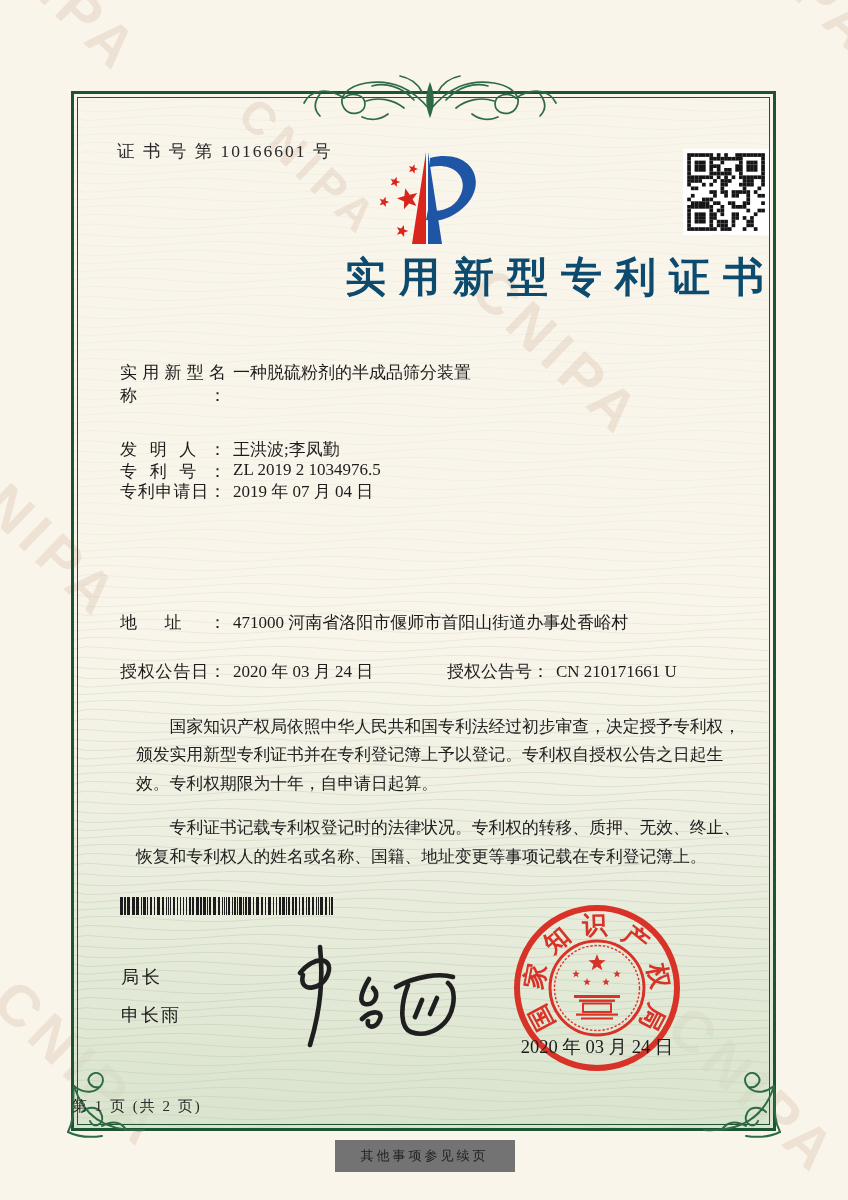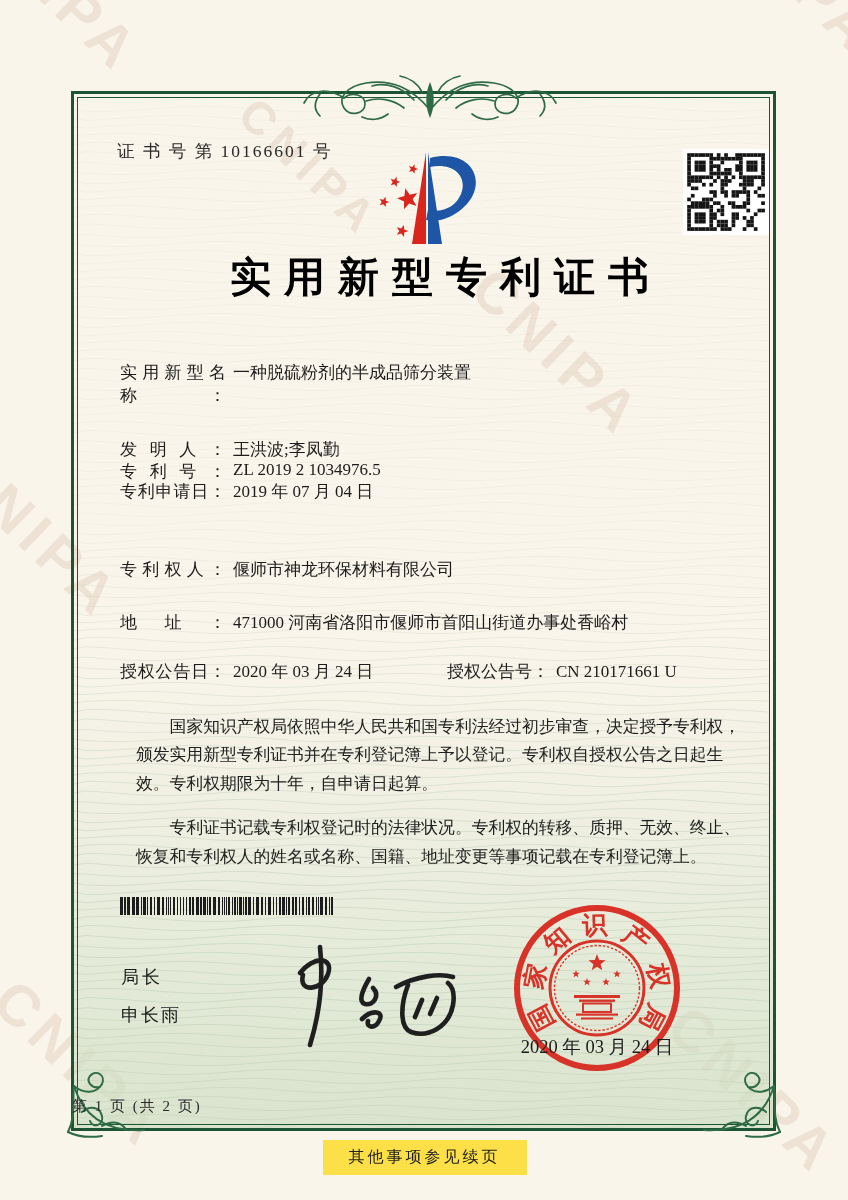--- a/index.html
+++ b/index.html
@@ -9,39 +9,39 @@
       font-size:58px;letter-spacing:7px;color:rgba(221,199,184,0.42);
       transform:rotate(44deg);white-space:nowrap;pointer-events:none;}
   .frame-outer{position:absolute;left:71px;top:91px;width:699px;height:1034px;
       border:3px solid #1d5434;}
   .frame-inner{position:absolute;left:3px;top:3px;right:3px;bottom:3px;border:1px solid #1d5434;}
   .inner-bg{position:absolute;left:74px;top:94px;width:699px;height:1034px;overflow:hidden;}
   .tint{position:absolute;left:0;top:0;width:100%;height:100%;
       background:linear-gradient(180deg, rgba(222,232,215,0) 0%, rgba(222,232,215,0) 52%,
       rgba(214,227,204,0.35) 72%, rgba(206,222,196,0.75) 100%);}
   .cert-no{position:absolute;left:117px;top:139px;font-size:17.5px;color:#2a2a2a;letter-spacing:2px;}
-  .title{position:absolute;left:87px;top:250px;width:705px;text-align:center;
-      font-size:41px;font-weight:bold;color:#000000;letter-spacing:13px;text-indent:13px;}
+  .title{position:absolute;left:72px;top:250px;width:705px;text-align:right;
+      font-size:41px;font-weight:bold;color:#0c4a6e;letter-spacing:13px;text-indent:13px;}
   .row{position:absolute;left:120px;width:640px;height:26px;font-size:17px;color:#1c1c1c;}
   .flabel{display:inline-block;width:106px;text-align:justify;text-align-last:justify;
       vertical-align:top;}
   .fvalue{margin-left:7px;}
   .pair2{position:absolute;left:327px;top:0;}
   .paras{position:absolute;left:120px;top:697px;width:638px;font-size:16.8px;
       line-height:28.4px;color:#202020;}
   .paras p{margin:16px;text-indent:2em;}
   .sig-title{position:absolute;left:121px;top:965px;font-size:18px;color:#1c1c1c;letter-spacing:3px;}
   .sig-name{position:absolute;left:121px;top:1003px;font-size:18px;color:#1c1c1c;letter-spacing:2px;}
   .seal-date{position:absolute;left:497px;top:1034px;width:200px;text-align:center;
       font-size:18.5px;color:#1b1b1b;}
   .page-num{position:absolute;left:72px;top:1097px;width:705px;text-align:left;
       font-size:15px;color:#2a2a2a;letter-spacing:2px;}
   .footer-note{position:absolute;left:72px;top:1140px;width:705px;text-align:center;}
-  .footer-note span{display:inline-block;background:#fde047;padding:7px 26px;
-      font-size:16px;color:#222;letter-spacing:3px;}
+  .footer-note span{display:inline-block;background:#737373;padding:7px 26px;
+      font-size:13px;color:#222;letter-spacing:3px;}
   svg{display:block;}
   .abs{position:absolute;}
 </style>
 </head>
 <body>
 
 <div class="page">
 
   <div class="wm" style="left:-50px;top:-46px;">CNIPA</div>
   <div class="wm" style="left:688px;top:-64px;">CNIPA</div>
@@ -463,23 +463,20 @@
   </div>
   <div class="row" style="top:410px;margin-top:28px;">
     <span class="flabel">发明人：</span><span class="fvalue">王洪波;李凤勤</span>
   </div>
   <div class="row" style="top:460px;">
     <span class="flabel">专利号：</span><span class="fvalue">ZL 2019 2 1034976.5</span>
   </div>
   <div class="row" style="top:480px;">
     <span class="flabel">专利申请日：</span><span class="fvalue">2019 年 07 月 04 日</span>
   </div>
-  <div class="row" style="top:558px;">
-    <span class="flabel">专利权人：</span><span class="fvalue">偃师市神龙环保材料有限公司</span>
-  </div>
   <div class="row" style="top:611px;">
     <span class="flabel">地址：</span><span class="fvalue">471000 河南省洛阳市偃师市首阳山街道办事处香峪村</span>
   </div>
   <div class="row" style="top:660px;">
     <span class="flabel">授权公告日：</span><span class="fvalue">2020 年 03 月 24 日</span>
     <span class="pair2">
       <span>授权公告号：</span><span class="fvalue">CN 210171661 U</span>
     </span>
   </div>
 

